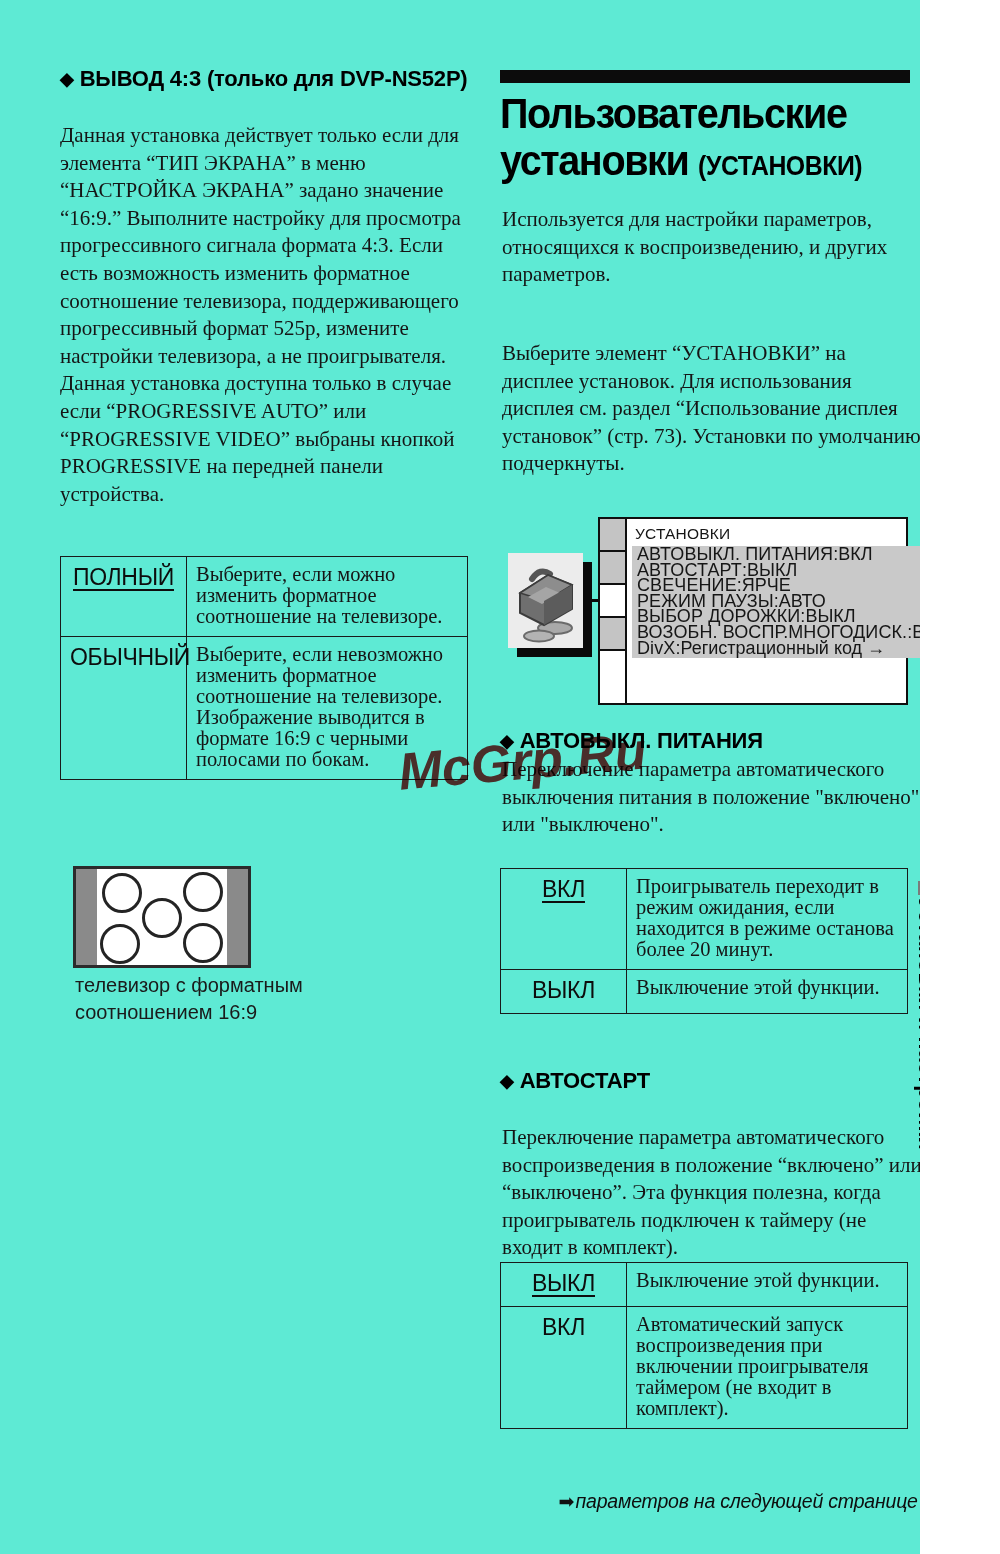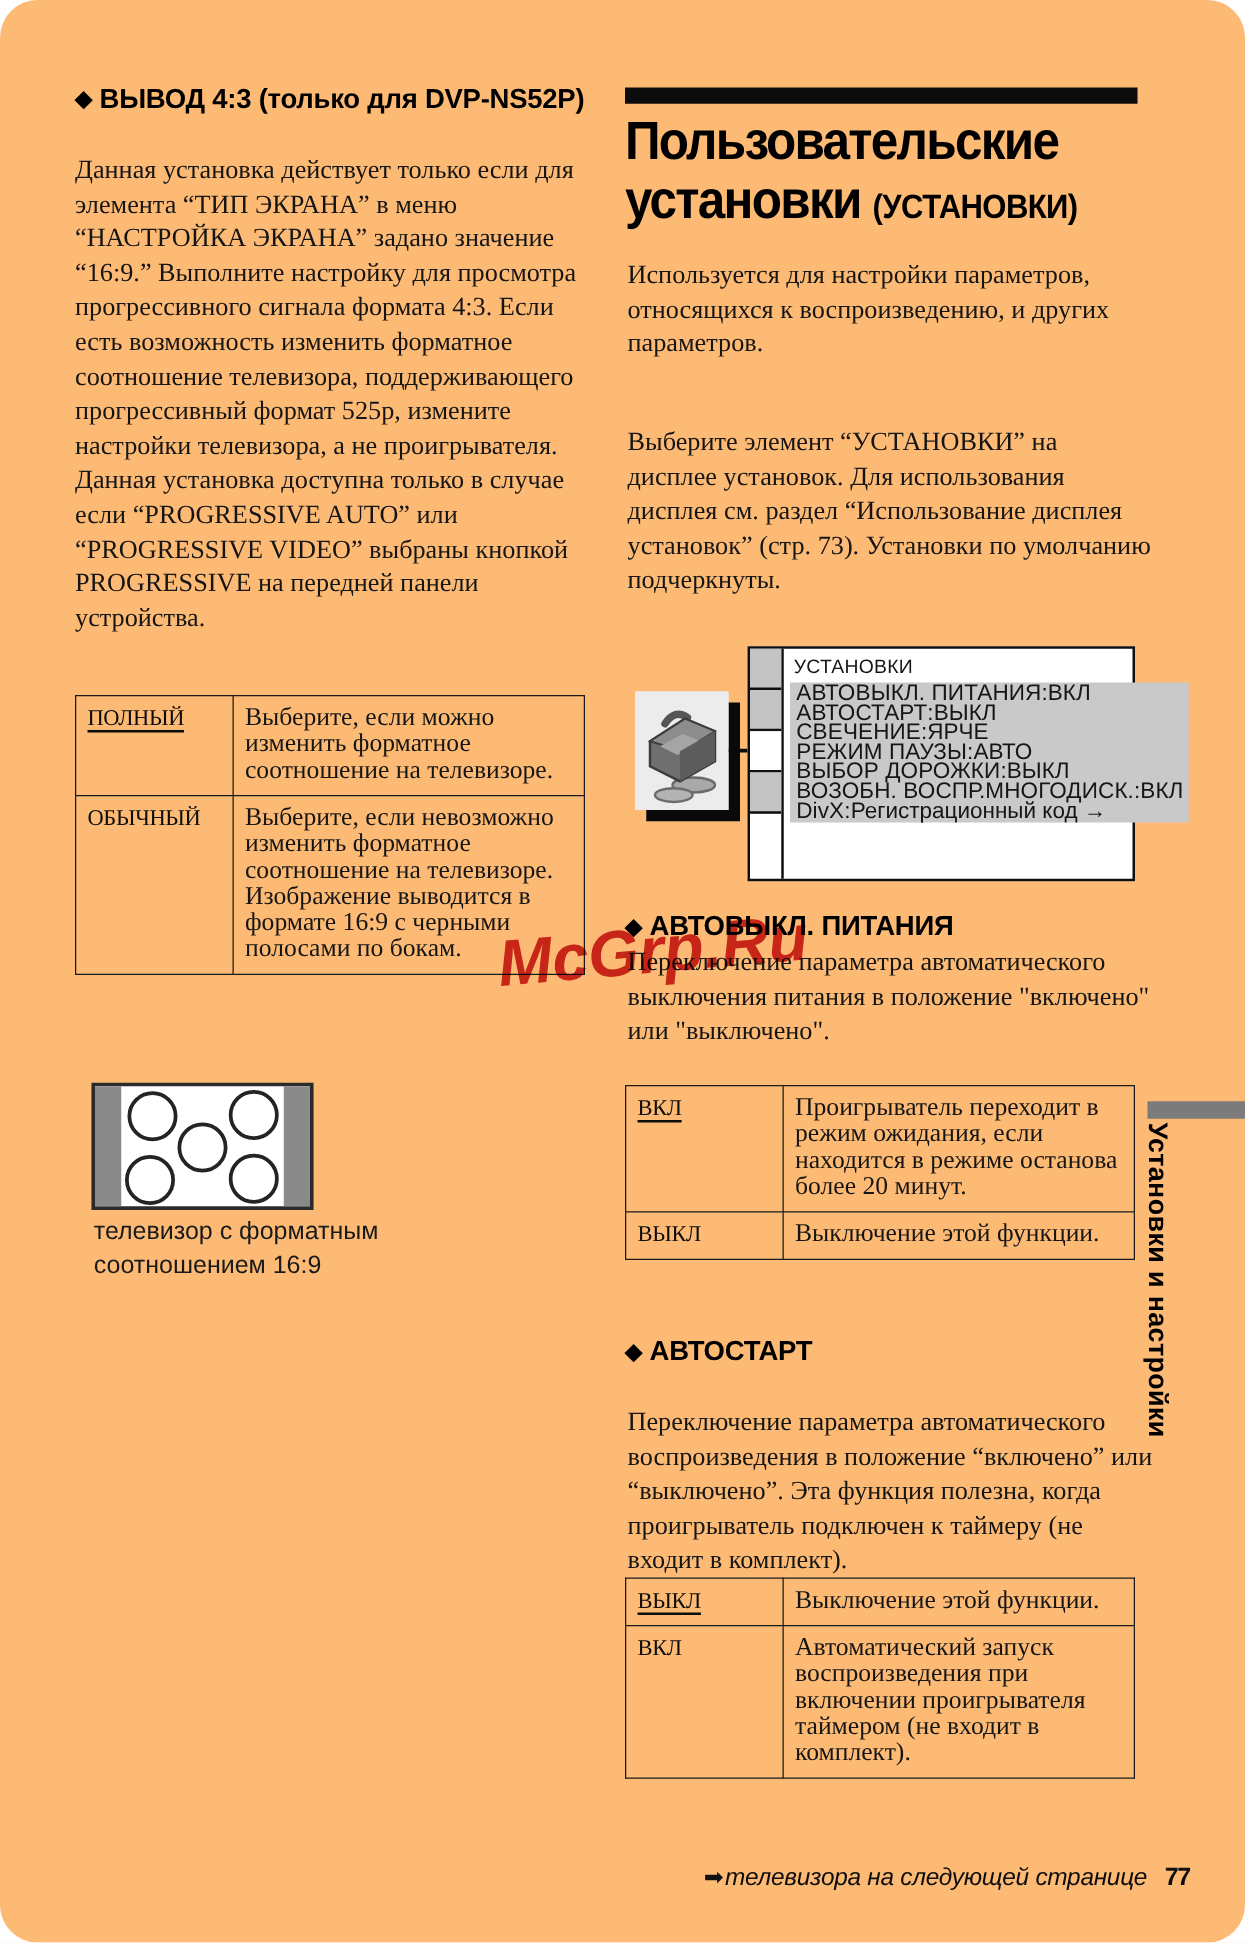--- a/index.html
+++ b/index.html
@@ -1,33 +1,33 @@
 <!DOCTYPE html>
 <html><head>
 <meta charset="utf-8">
 <style>
   * { margin:0; padding:0; box-sizing:border-box; }
   html,body { background:#ffffff; }
   .page {
-    position:relative; width:996px; height:1554px; background:#fdba74;
-    font-family:"Liberation Serif", serif; color:#111; overflow:hidden;border-radius:30px;
+    position:relative; width:920px; height:1554px; background:#5eead4;
+    font-family:"Liberation Serif", serif; color:#111; overflow:hidden;
   }
   
   .body-text { font-size:21px; line-height:27.6px; color:#151515; text-align:left; }
   .sec-head {
     font-family:"Liberation Sans", sans-serif; font-weight:bold;
     font-size:22px; line-height:29px; color:#000; letter-spacing:-0.2px;
   }
   .diamond { font-size:18px; margin-right:6px; position:relative; top:-1px; }
   
   table.spec { border-collapse:collapse; width:408px; table-layout:fixed; }
   table.spec td { border:1.6px solid #1a1a1a; vertical-align:top; padding:7px 9px 9px 9px; }
   table.spec td.term {
-    width:126px; font-family:Liberation Serif, serif;
-    font-size:18px; letter-spacing:-0.3px; color:#0d0d0d;
+    width:126px; font-family:Liberation Sans, sans-serif;
+    font-size:23px; letter-spacing:-0.3px; color:#0d0d0d;text-align:center;
   }
   table.spec td.desc { font-size:20.5px; line-height:21px; color:#151515; }
   .u { text-decoration:underline; text-underline-offset:4px; text-decoration-thickness:1.5px; }
   
   .lc-head { position:absolute; left:60px; top:64px; width:420px; }
   .lc-body { position:absolute; left:60px; top:122px; width:414px; }
   .lc-table { position:absolute; left:60px; top:556px; }
   .tv-fig { position:absolute; left:73px; top:866px; }
   .tv-caption {
     position:absolute; left:75px; top:972px; width:320px;
@@ -219,19 +219,19 @@
       <td class="desc">Автоматический запуск воспроизведения при включении проигрывателя таймером (не входит в комплект).</td>
     </tr>
   </tbody>
     </table>
 
   <div class="side-bar"></div>
   <div class="side-label">Установки и настройки</div>
 
   <div class="footer">
     <span class="arrow">➡</span>
-    <span class="ftext">телевизора на следующей странице</span>
+    <span class="ftext">параметров на следующей странице</span>
     <span class="pnum">77</span>
   </div>
 
   <div class="watermark">McGrp.Ru</div>
 
 </div>
 
 </body></html>

